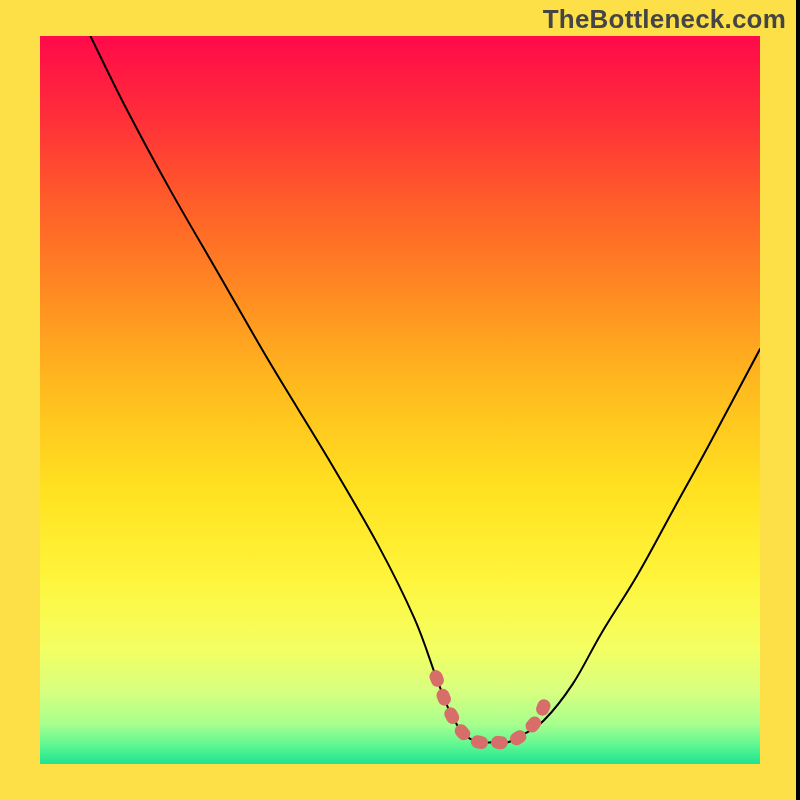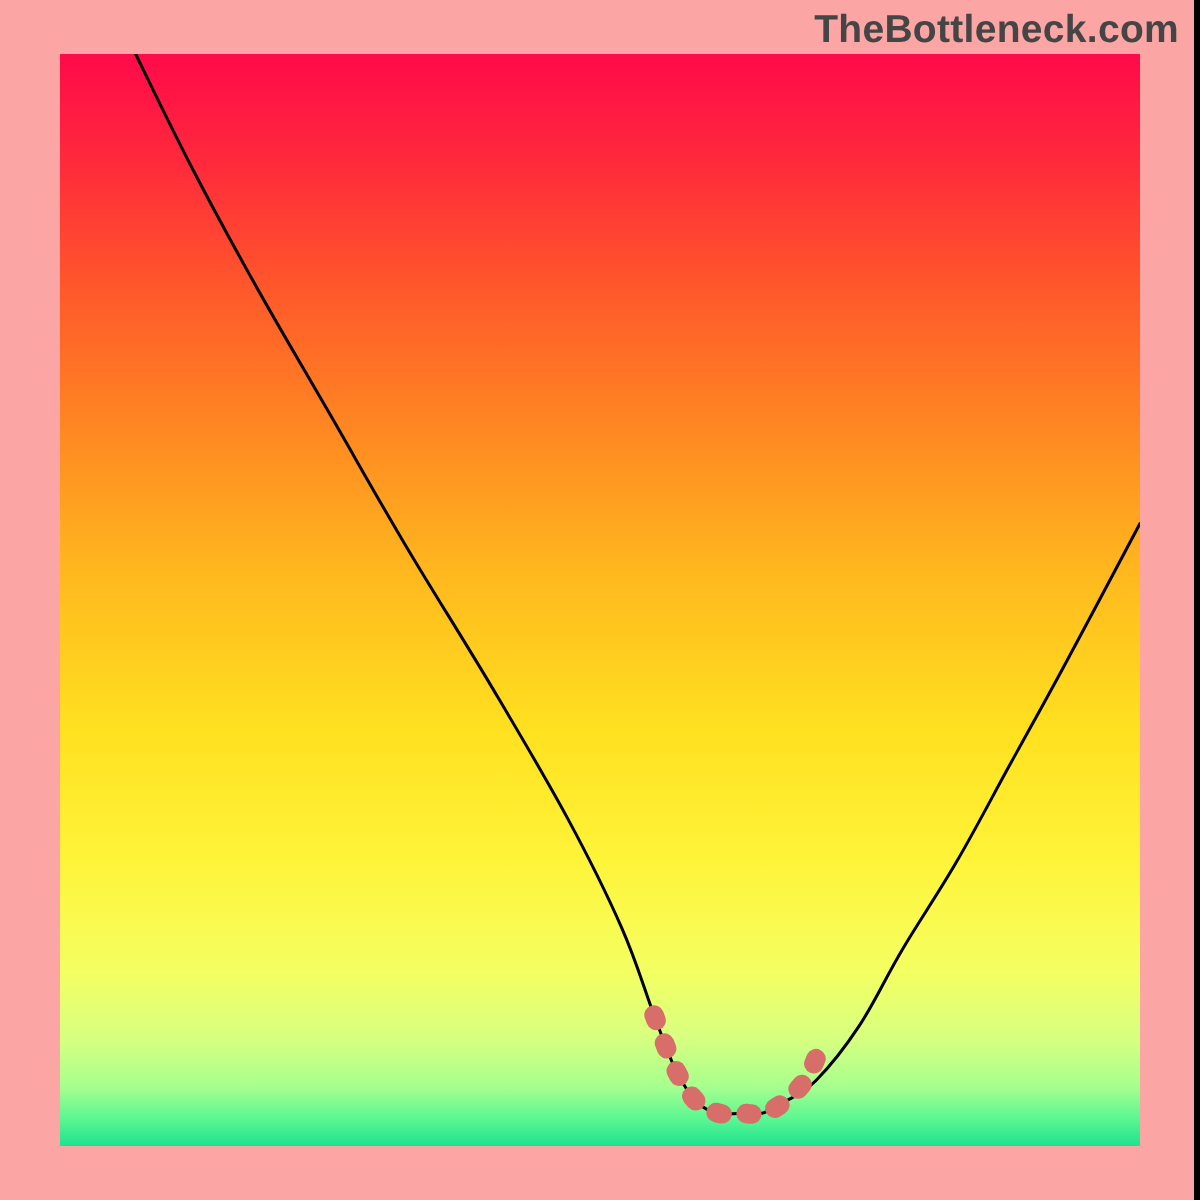--- a/index.html
+++ b/index.html
@@ -8,21 +8,21 @@
     width: 800px;
     height: 800px;
     overflow: hidden;
     background: #000;
     font-family: Arial, Helvetica, sans-serif;
   }
   .frame {
     position: relative;
     width: 796px;
     height: 800px;
-    background: #fca5a5;
+    background: #fde047;
   }
   .watermark {
     position: absolute;
     top: 4px;
     right: 10px;
     color: #454545;
     font-size: 26px;
     font-weight: 600;
     font-family: Arial, Helvetica, sans-serif;
     letter-spacing: 0.2px;

